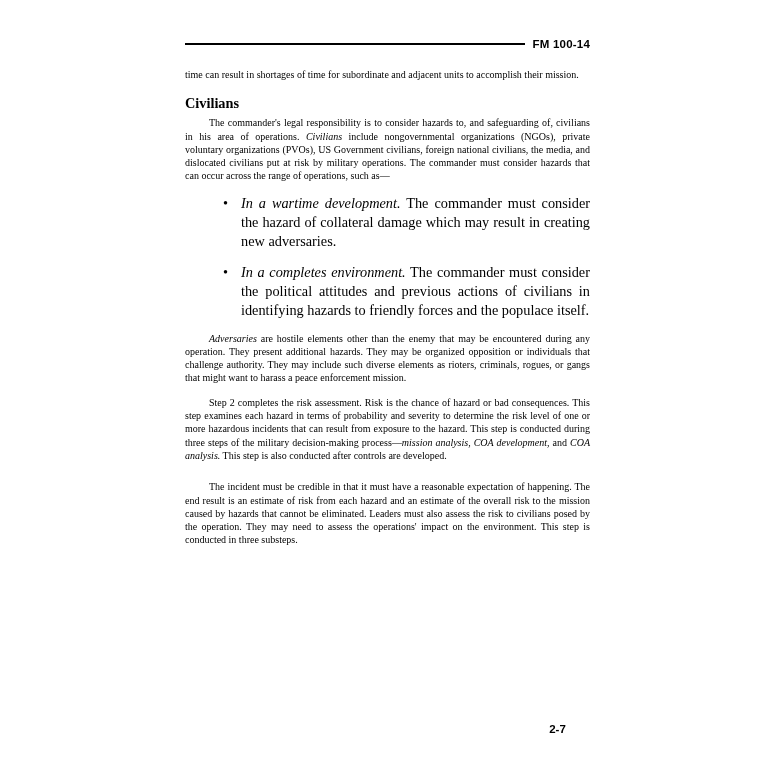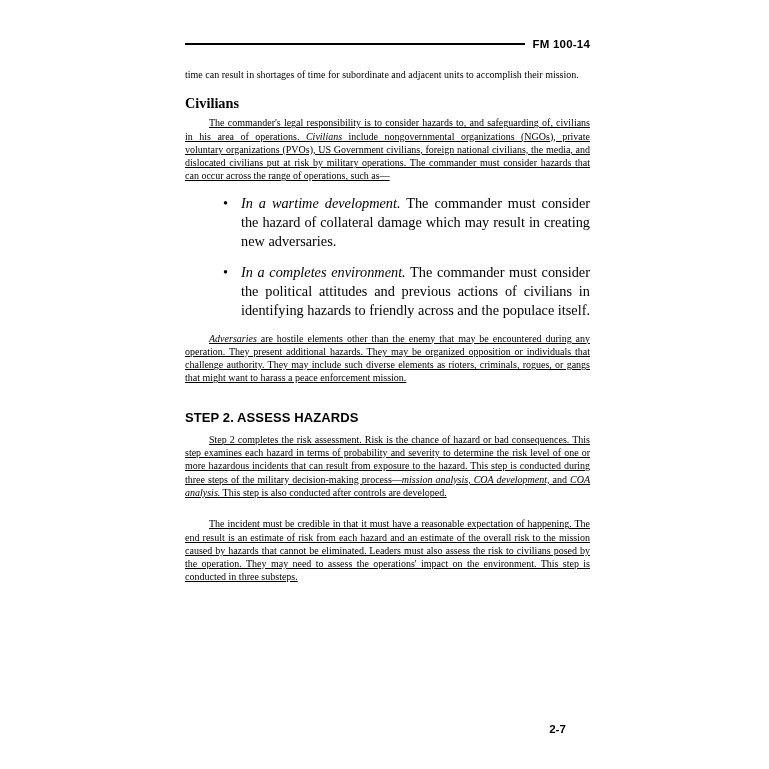--- a/index.html
+++ b/index.html
@@ -52,21 +52,20 @@
   }
   p {
     margin: 0 0 0 0;
     font-size: 10px;
     line-height: 1.33;
     text-align: justify;
   }
   .para {
     text-indent: 24px;
     margin-bottom: 11px;
-    text-decoration: underline;
   }
   .para-flush {
     text-indent: 0;
     margin-bottom: 11px;
   }
   .subhead {
     font-family: "Liberation Serif", serif;
     font-weight: bold;
     font-size: 14.3px;
     margin: 14px 0 4px 0;
@@ -130,26 +129,25 @@
   <div class="content">
 
     <p class="para-flush">time can result in shortages of time for subordinate and adjacent units to accomplish their mission.</p>
 
     <div class="subhead">Civilians</div>
 
     <p class="para"><span>The commander's legal responsibility is to consider hazards to, and safeguarding of, civilians in his area of operations. </span><em>Civilians</em><span> include nongovernmental organizations (NGOs), private voluntary organizations (PVOs), US Government civilians, foreign national civilians, the media, and dislocated civilians put at risk by military operations. The commander must consider hazards that can occur across the range of operations, such as—</span></p>
 
     <ul class="bullets">
       <li><span class="bullet-mark">•</span><em>In a wartime development.</em><span> The commander must consider the hazard of collateral damage which may result in creating new adversaries.</span></li>
-      <li><span class="bullet-mark">•</span><em>In a completes environment.</em><span> The commander must consider the political attitudes and previous actions of civilians in identifying hazards to friendly across and the populace itself.</span></li>
+      <li><span class="bullet-mark">•</span><em>In a completes environment.</em><span> The commander must consider the political attitudes and previous actions of civilians in identifying hazards to friendly forces and the populace itself.</span></li>
     </ul>
 
     <p class="para"><em>Adversaries</em><span> are hostile elements other than the enemy that may be encountered during any operation. They present additional hazards. They may be organized opposition or individuals that challenge authority. They may include such diverse elements as rioters, criminals, rogues, or gangs that might want to harass a peace enforcement mission.</span></p>
 
-    <div class="sectionhead">STEP 2. ASSESS HAZARDS</div>
 
     <p class="para"><span>Step 2 completes the risk assessment. Risk is the chance of hazard or bad consequences. This step examines each hazard in terms of probability and severity to determine the risk level of one or more hazardous incidents that can result from exposure to the hazard. This step is conducted during three steps of the military decision-making process—</span><em>mission analysis, COA development,</em><span> and </span><em>COA analysis.</em><span> This step is also conducted after controls are developed.</span></p>
 
     <p class="para" style="margin-top:18px;">The incident must be credible in that it must have a reasonable expectation of happening. The end result is an estimate of risk from each hazard and an estimate of the overall risk to the mission caused by hazards that cannot be eliminated. Leaders must also assess the risk to civilians posed by the operation. They may need to assess the operations' impact on the environment. This step is conducted in three substeps.</p>
 
   </div>
 
   <div class="footer">
     <span class="page-number">2-7</span>
   </div>

